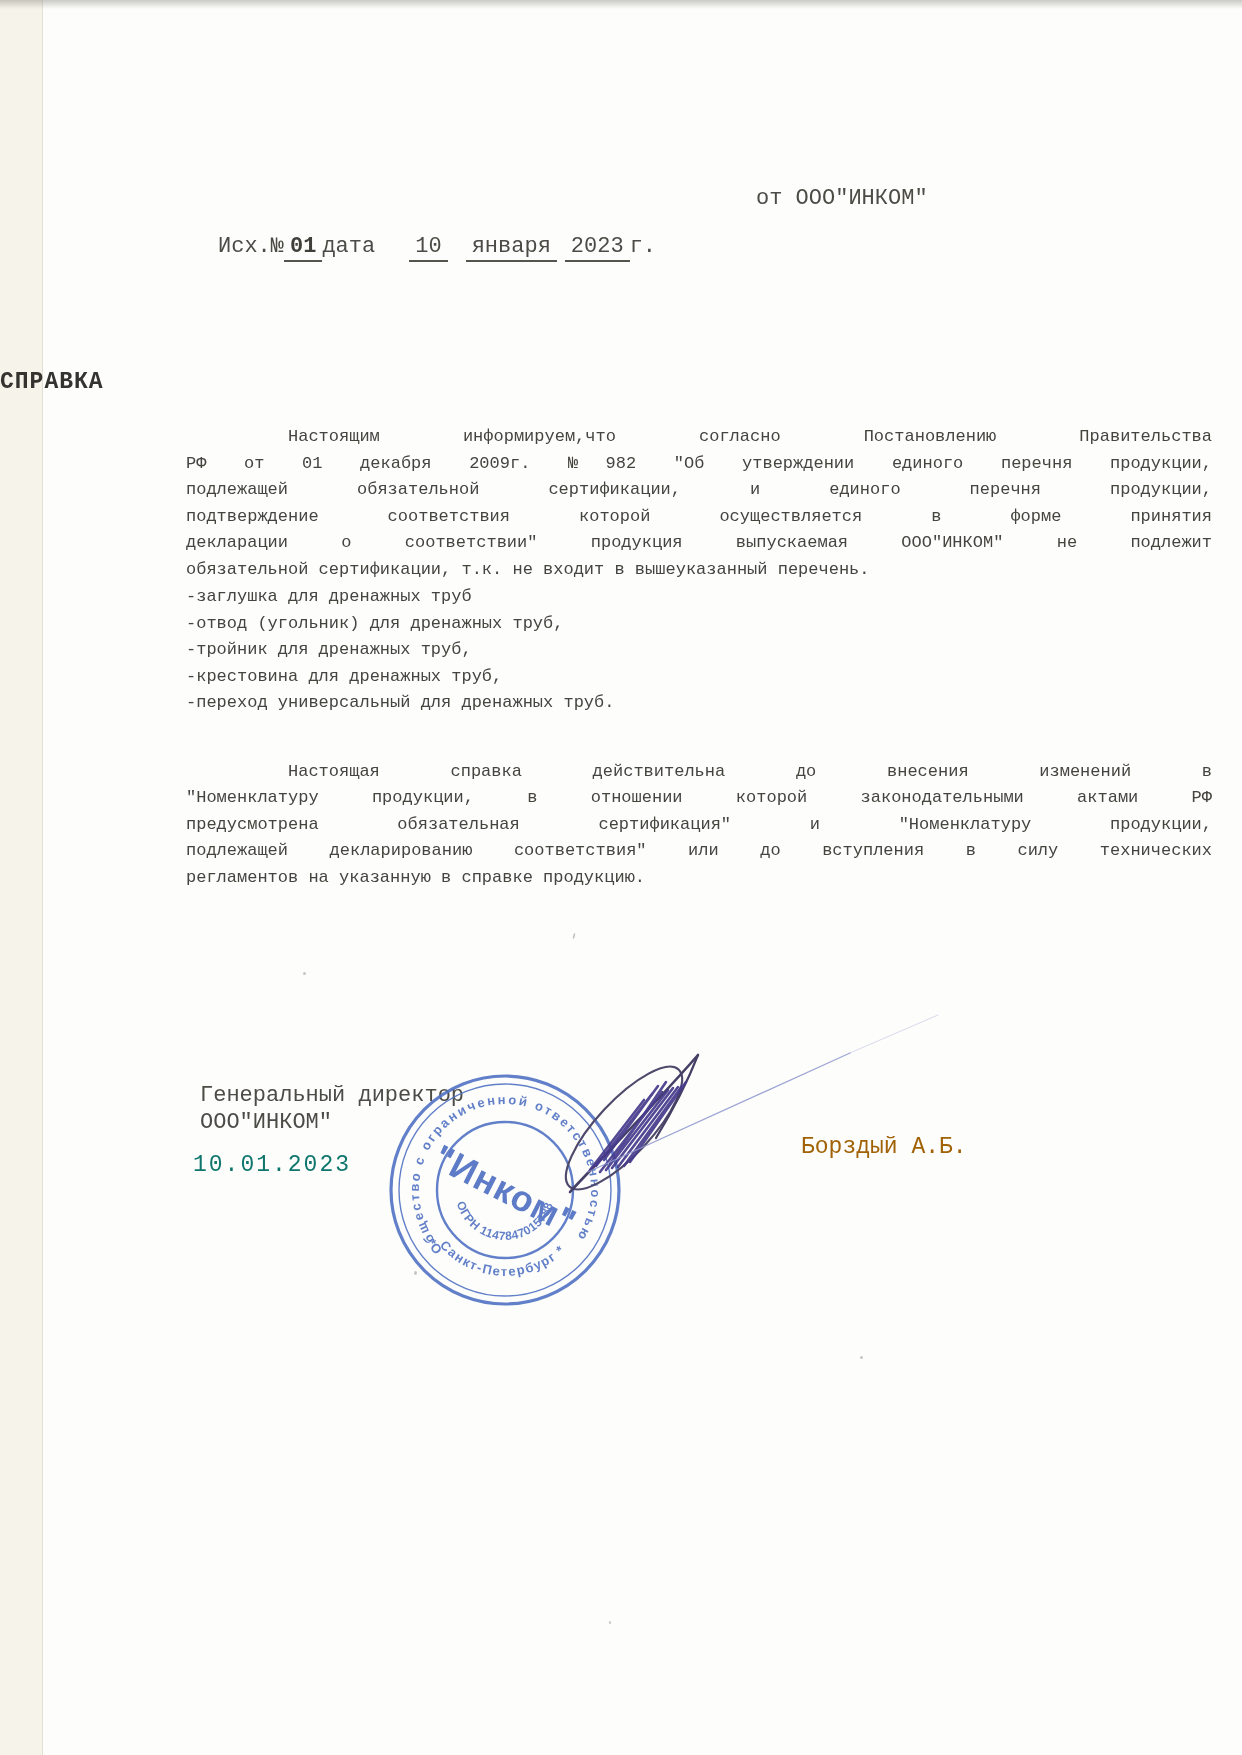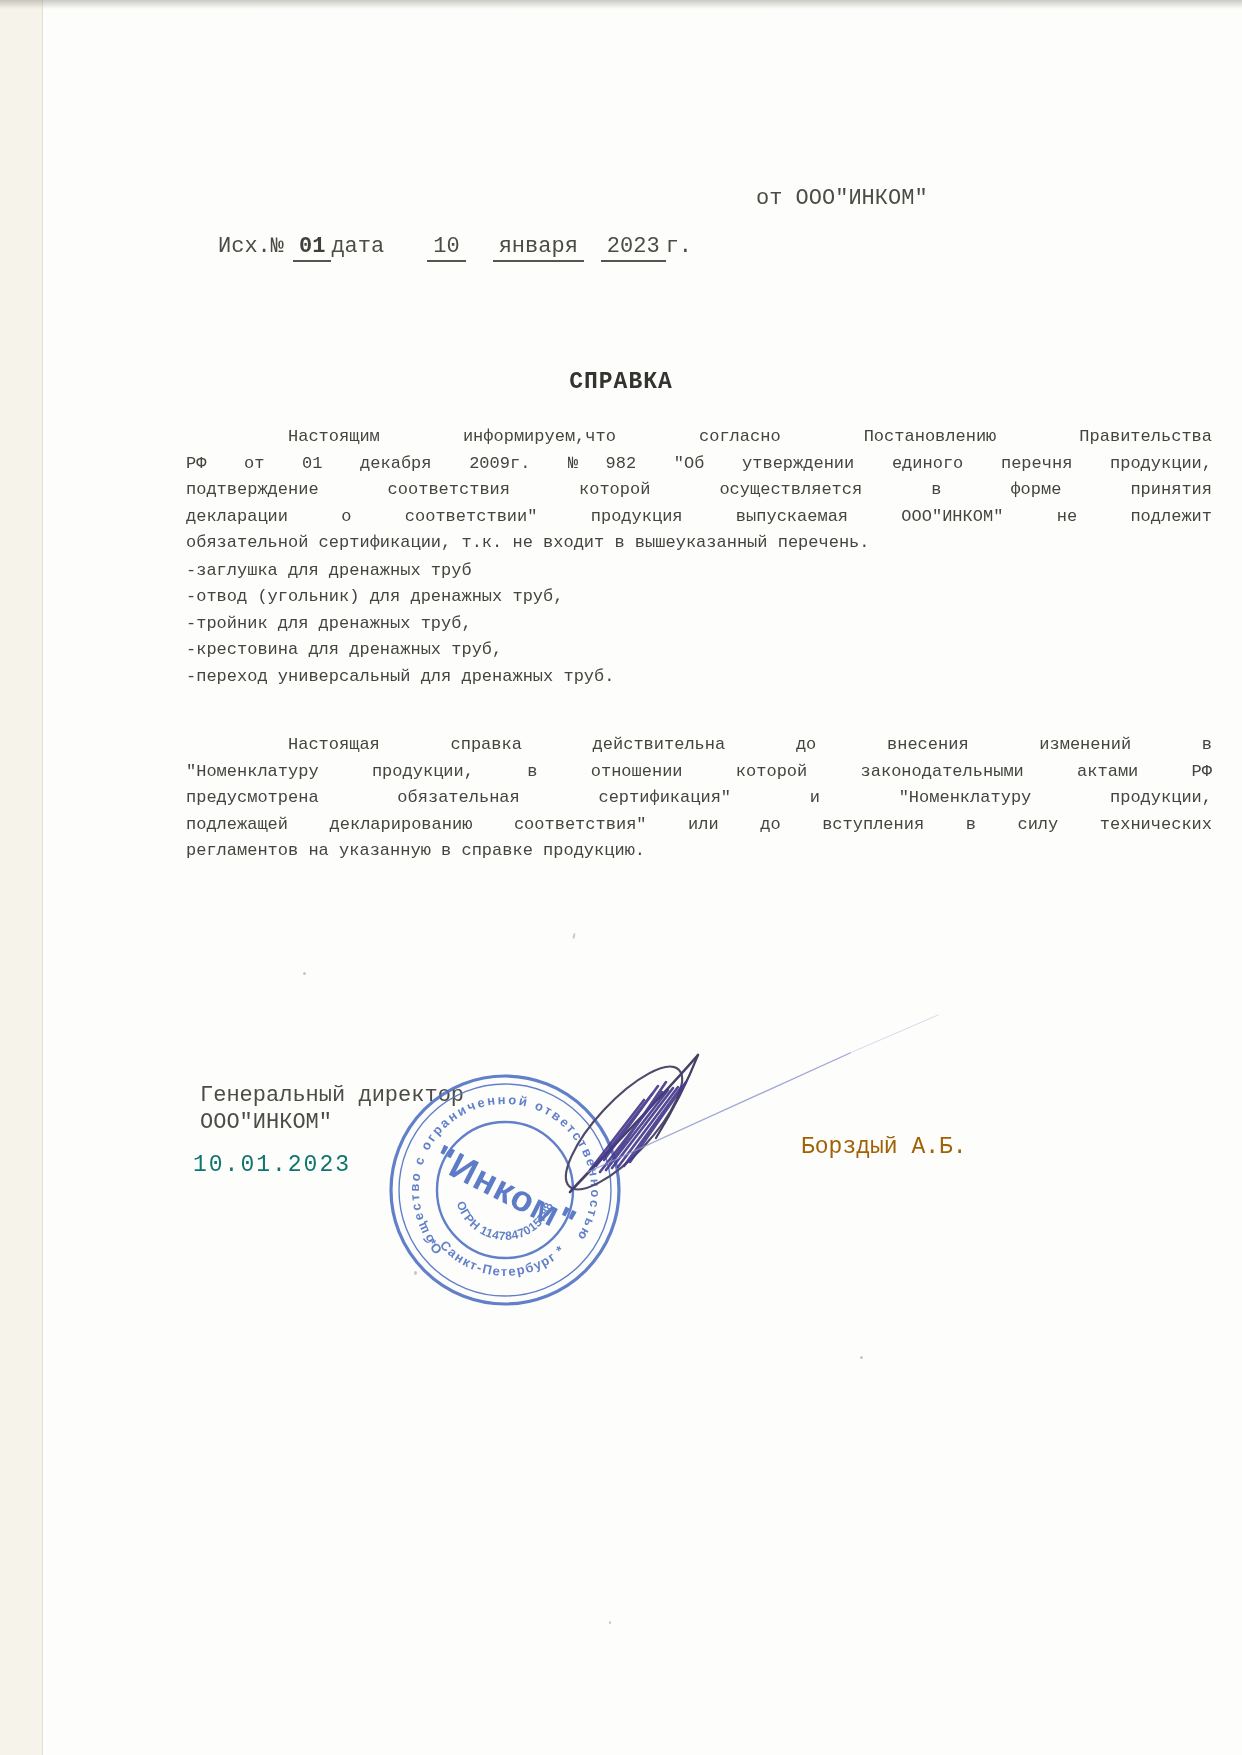--- a/index.html
+++ b/index.html
@@ -25,29 +25,27 @@
     font-size:22px;white-space:nowrap;color:#4c4b46;
   }
   .ref-line{
     position:absolute;left:218px;top:234px;
     font-size:22px;white-space:nowrap;color:#4c4b46;
   }
   .ref-line .u{
     display:inline-block;
     border-bottom:2px solid #55544d;
     padding:0 6px 1px 6px;
-    margin-left:9px;
   }
   .ref-line .num{font-weight:bold;color:#403f3a;}
   .gap-a{display:inline-block;width:34px;}
   .gap-b{display:inline-block;width:18px;}
   .gap-c{display:inline-block;width:8px;}
   .title{
     position:absolute;left:0;top:369px;width:1242px;
-    text-align:center;
     font-size:23px;font-weight:bold;letter-spacing:1px;color:#343330;
   }
   .body-block{
     position:absolute;left:186px;top:424px;width:1026px;
     font-size:17px;
   }
   .bline{
     height:26.5px;line-height:26.5px;white-space:nowrap;
   }
   .bline.j{
@@ -98,20 +96,21 @@
   <div class="from-line">от ООО"ИНКОМ"</div>
 
   <div class="ref-line"><span>Исх.№</span><span class="u num">01</span><span>дата</span><span class="gap-a"></span><span class="u">10</span><span class="gap-b"></span><span class="u">января</span><span class="gap-c"></span><span class="u">2023</span><span>г.</span></div>
 
   <div class="title">СПРАВКА</div>
 
   <div class="body-block">
     <div>
       <div class="bline j ind">Настоящим информируем,что согласно Постановлению Правительства</div>
       <div class="bline j">РФ от 01 декабря 2009г. №982 "Об утверждении единого перечня продукции,</div>
+      <div class="bline j">подлежащей обязательной сертификации, и единого перечня продукции,</div>
       <div class="bline j">подтверждение соответствия которой осуществляется в форме принятия</div>
       <div class="bline j">декларации о соответствии" продукция выпускаемая ООО"ИНКОМ" не подлежит</div>
       <div class="bline">обязательной сертификации, т.к. не входит в вышеуказанный перечень.</div>
     </div>
 
     <div class="list-block">
       <div class="bline">-заглушка для дренажных труб</div>
       <div class="bline">-отвод (угольник) для дренажных труб,</div>
       <div class="bline">-тройник для дренажных труб,</div>
       <div class="bline">-крестовина для дренажных труб,</div>

